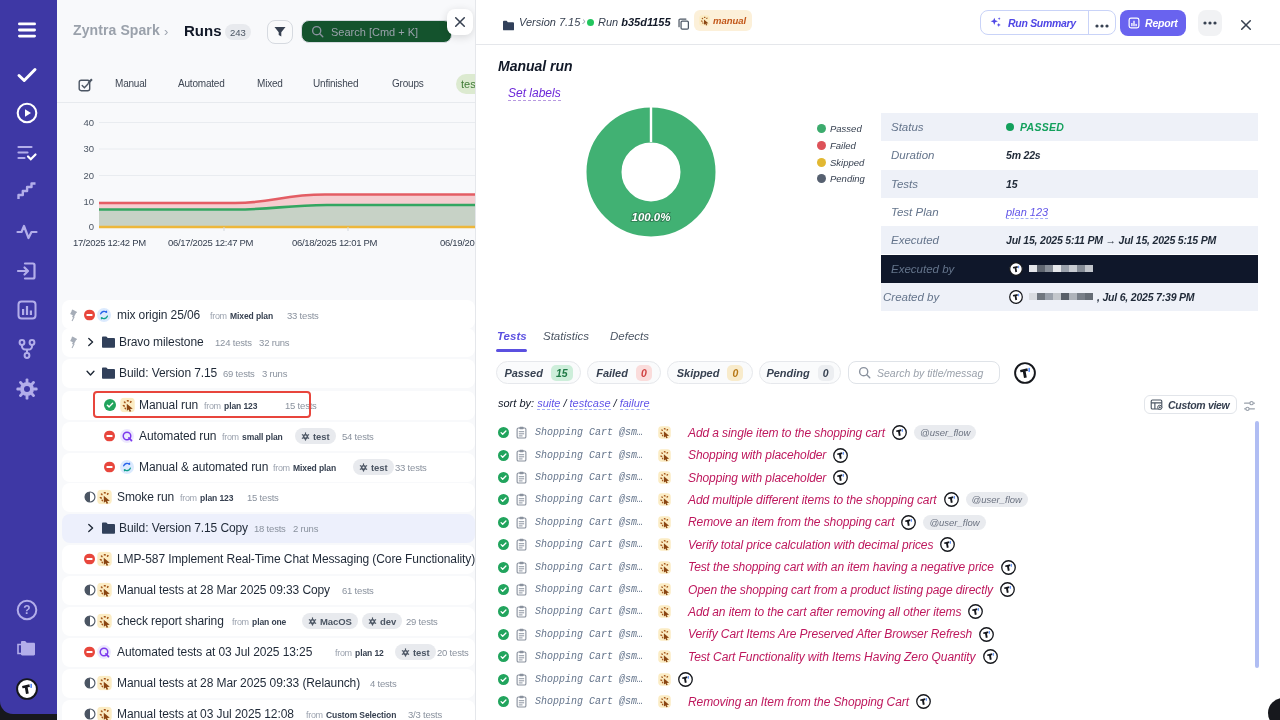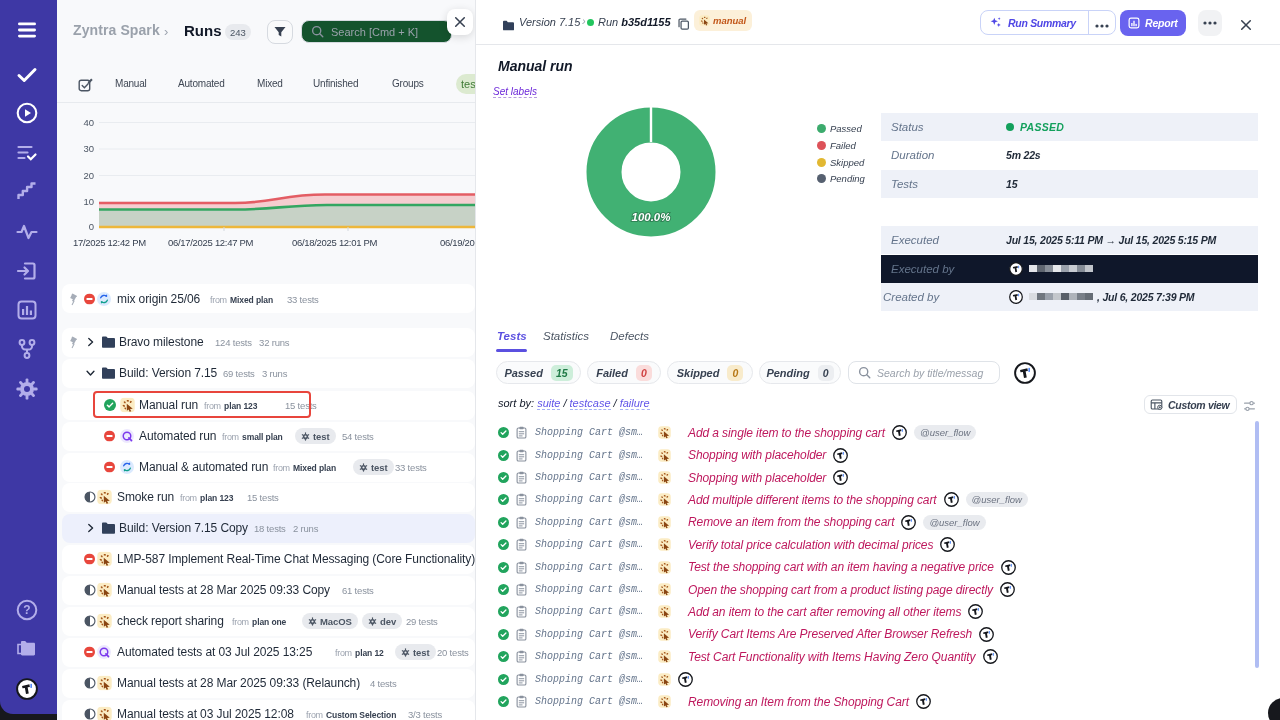--- a/index.html
+++ b/index.html
@@ -79,21 +79,21 @@
 </svg>
   <div class="ylab" style="top:116.5px">40</div>
     <div class="ylab" style="top:143px">30</div>
     <div class="ylab" style="top:169.5px">20</div>
     <div class="ylab" style="top:196px">10</div>
     <div class="ylab" style="top:221px">0</div>
   <div class="xlab" style="left:73px">17/2025 12:42 PM</div>
     <div class="xlab" style="left:168px">06/17/2025 12:47 PM</div>
     <div class="xlab" style="left:292px">06/18/2025 12:01 PM</div>
     <div class="xlab" style="left:440px">06/19/2025 1</div>
-  <div class="lrow" style="top:284px;text-align:right;">
+  <div class="lrow" style="top:300px;text-align:right;">
       <div style="position:absolute;left:7px;top:50%;transform:translateY(-50%);width:10px;height:14px;display:flex;align-items:center">
         <svg width="10" height="14" viewBox="0 0 12 16">
           <g fill="#a6adb8">
             <path d="M4.2 1.5l5.5 2.8-.7 1.4-.5-.2-2.1 4-.1 2.2-1.4-.7-1.3-.7 1-1.9-3.2-1.7 2.1-4-.5-.3z"></path>
             <rect x="4.6" y="10.5" width="1.3" height="5" transform="rotate(27 5 12)"></rect>
           </g>
         </svg>
       </div>
       <div style="position:absolute;left:22px;top:50%;transform:translateY(-50%);width:11px;height:11px;display:flex;align-items:center">
         <svg width="11" height="11" viewBox="0 0 16 16">
@@ -591,21 +591,21 @@
             <circle cx="7" cy="2" r="1.6"></circle>
             <circle cx="12" cy="2" r="1.6"></circle>
           </g>
         </svg>
       </div>
 <div style="position:absolute;left:764px;top:17px"><svg width="12" height="12" viewBox="0 0 14 14">
           <path d="M2 2l10 10M12 2L2 12" stroke="#374151" stroke-width="1.8" stroke-linecap="round"></path>
         </svg></div>
 </div>
   <div style="position:absolute;left:22px;top:58px;font-size:14px;font-weight:700;color:#111827">Manual run</div>
-  <div style="position:absolute;left:17px;top:86px;font-size:10px;color:#6d28d9;border-bottom:1px dashed #b79ae0">Set labels</div>
+  <div style="position:absolute;left:32px;top:86px;font-size:12px;color:#6d28d9;border-bottom:1px dashed #b79ae0">Set labels</div>
   <svg width="140" height="140" viewBox="0 0 140 140" style="position:absolute;left:105px;top:102px">
 <circle cx="70" cy="70" r="47" fill="none" stroke="#41b173" stroke-width="35"></circle>
 <rect x="68.8" y="4" width="2.4" height="36" fill="#fff"></rect>
 <text x="70" y="118.5" font-family="Liberation Sans" font-size="11.5" font-weight="700" fill="#fff" text-anchor="middle" style="paint-order:stroke" stroke="rgba(0,0,0,0.25)" stroke-width="2">100.0%</text>
 </svg>
   <div style="position:absolute;left:341px;top:123.30000000000001px;display:flex;align-items:center;gap:4px">
       <span style="width:9px;height:9px;border-radius:50%;background:#3cab6d"></span>
       <span style="font-size:9.5px;color:#374151">Passed</span>
     </div>
     <div style="position:absolute;left:341px;top:140px;display:flex;align-items:center;gap:4px">
@@ -632,20 +632,26 @@
     <div style="position:absolute;left:405px;top:141.3px;width:377px;height:28.3px;background:#ffffff;display:flex;align-items:center">
       <span style="width:125px;padding-left:10px;font-size:11.5px;color:#64748b">Duration</span>
       <span style="display:flex;align-items:center">
         <span class="iv">5m 22s</span>
       </span>
     </div>
     <div style="position:absolute;left:405px;top:169.6px;width:377px;height:28.3px;background:#eef1f8;display:flex;align-items:center">
       <span style="width:125px;padding-left:10px;font-size:11.5px;color:#64748b">Tests</span>
       <span style="display:flex;align-items:center">
         <span class="iv">15</span>
+      </span>
+    </div>
+    <div style="position:absolute;left:405px;top:197.9px;width:377px;height:28.3px;background:#ffffff;display:flex;align-items:center">
+      <span style="width:125px;padding-left:10px;font-size:11.5px;color:#64748b">Test Plan</span>
+      <span style="display:flex;align-items:center">
+        <span style="font-size:11px;color:#6054e8;border-bottom:1px dashed #a5b0f5">plan 123</span>
       </span>
     </div>
     <div style="position:absolute;left:405px;top:226.2px;width:377px;height:28.3px;background:#eef1f8;display:flex;align-items:center">
       <span style="width:125px;padding-left:10px;font-size:11.5px;color:#64748b">Executed</span>
       <span style="display:flex;align-items:center">
         <span class="iv">Jul 15, 2025 5:11 PM → Jul 15, 2025 5:15 PM</span>
       </span>
     </div>
     <div style="position:absolute;left:405px;top:254.5px;width:377px;height:28.3px;background:#0f172a;display:flex;align-items:center">
       <span style="width:125px;padding-left:10px;font-size:11.5px;color:#64748b">Executed by</span>

